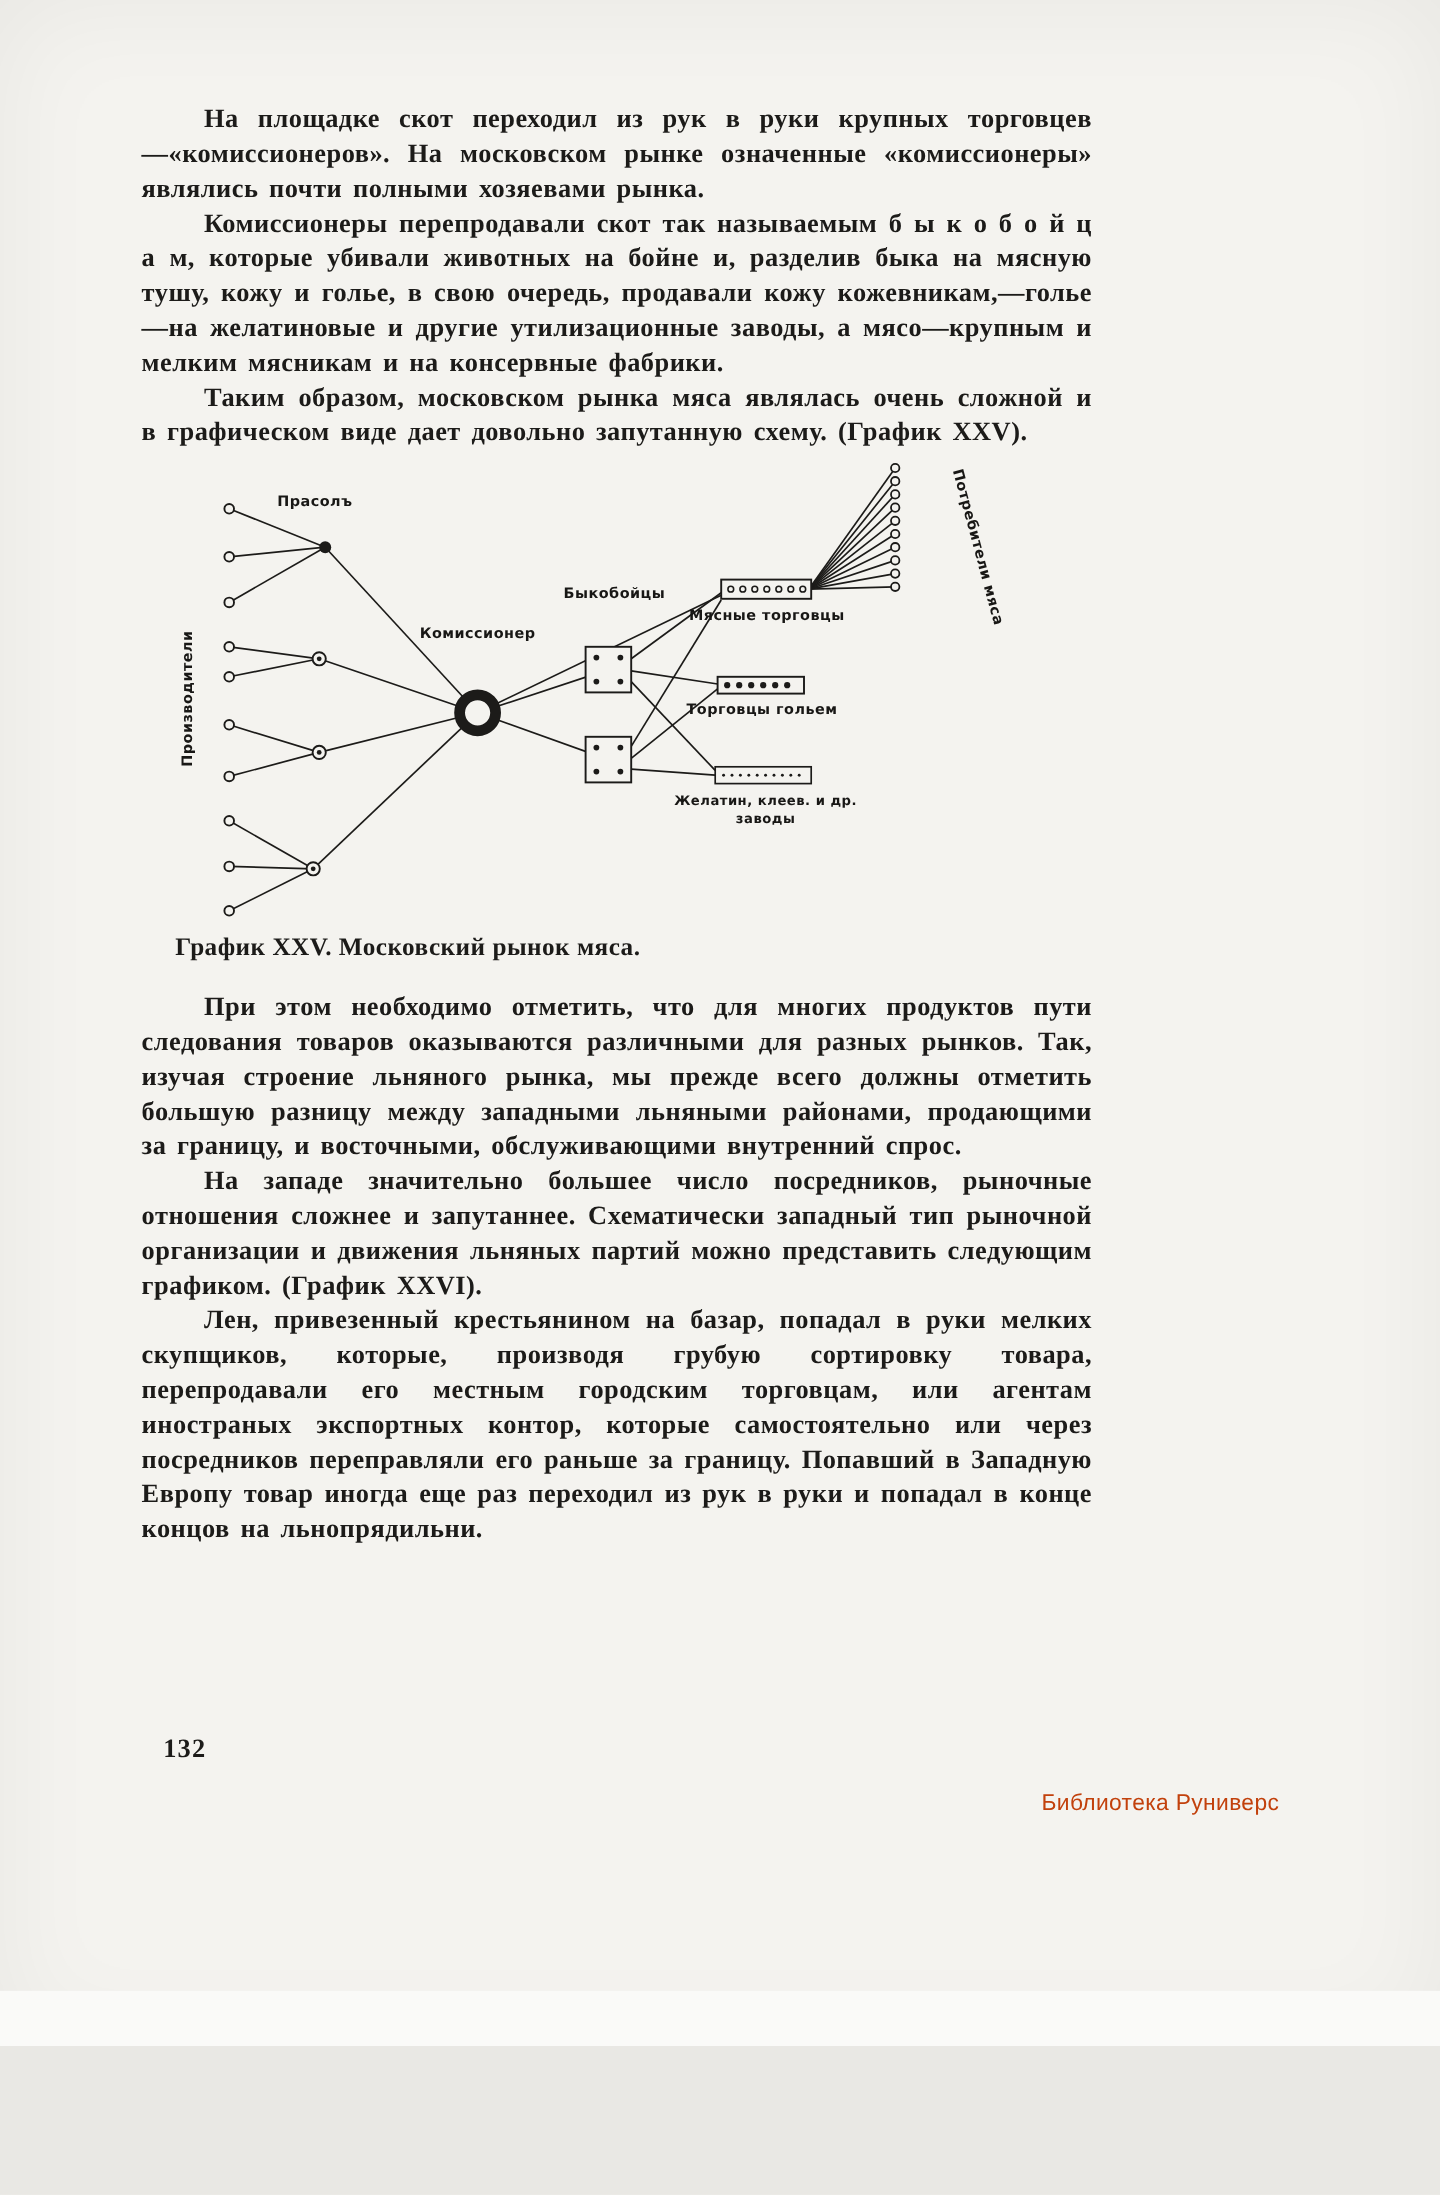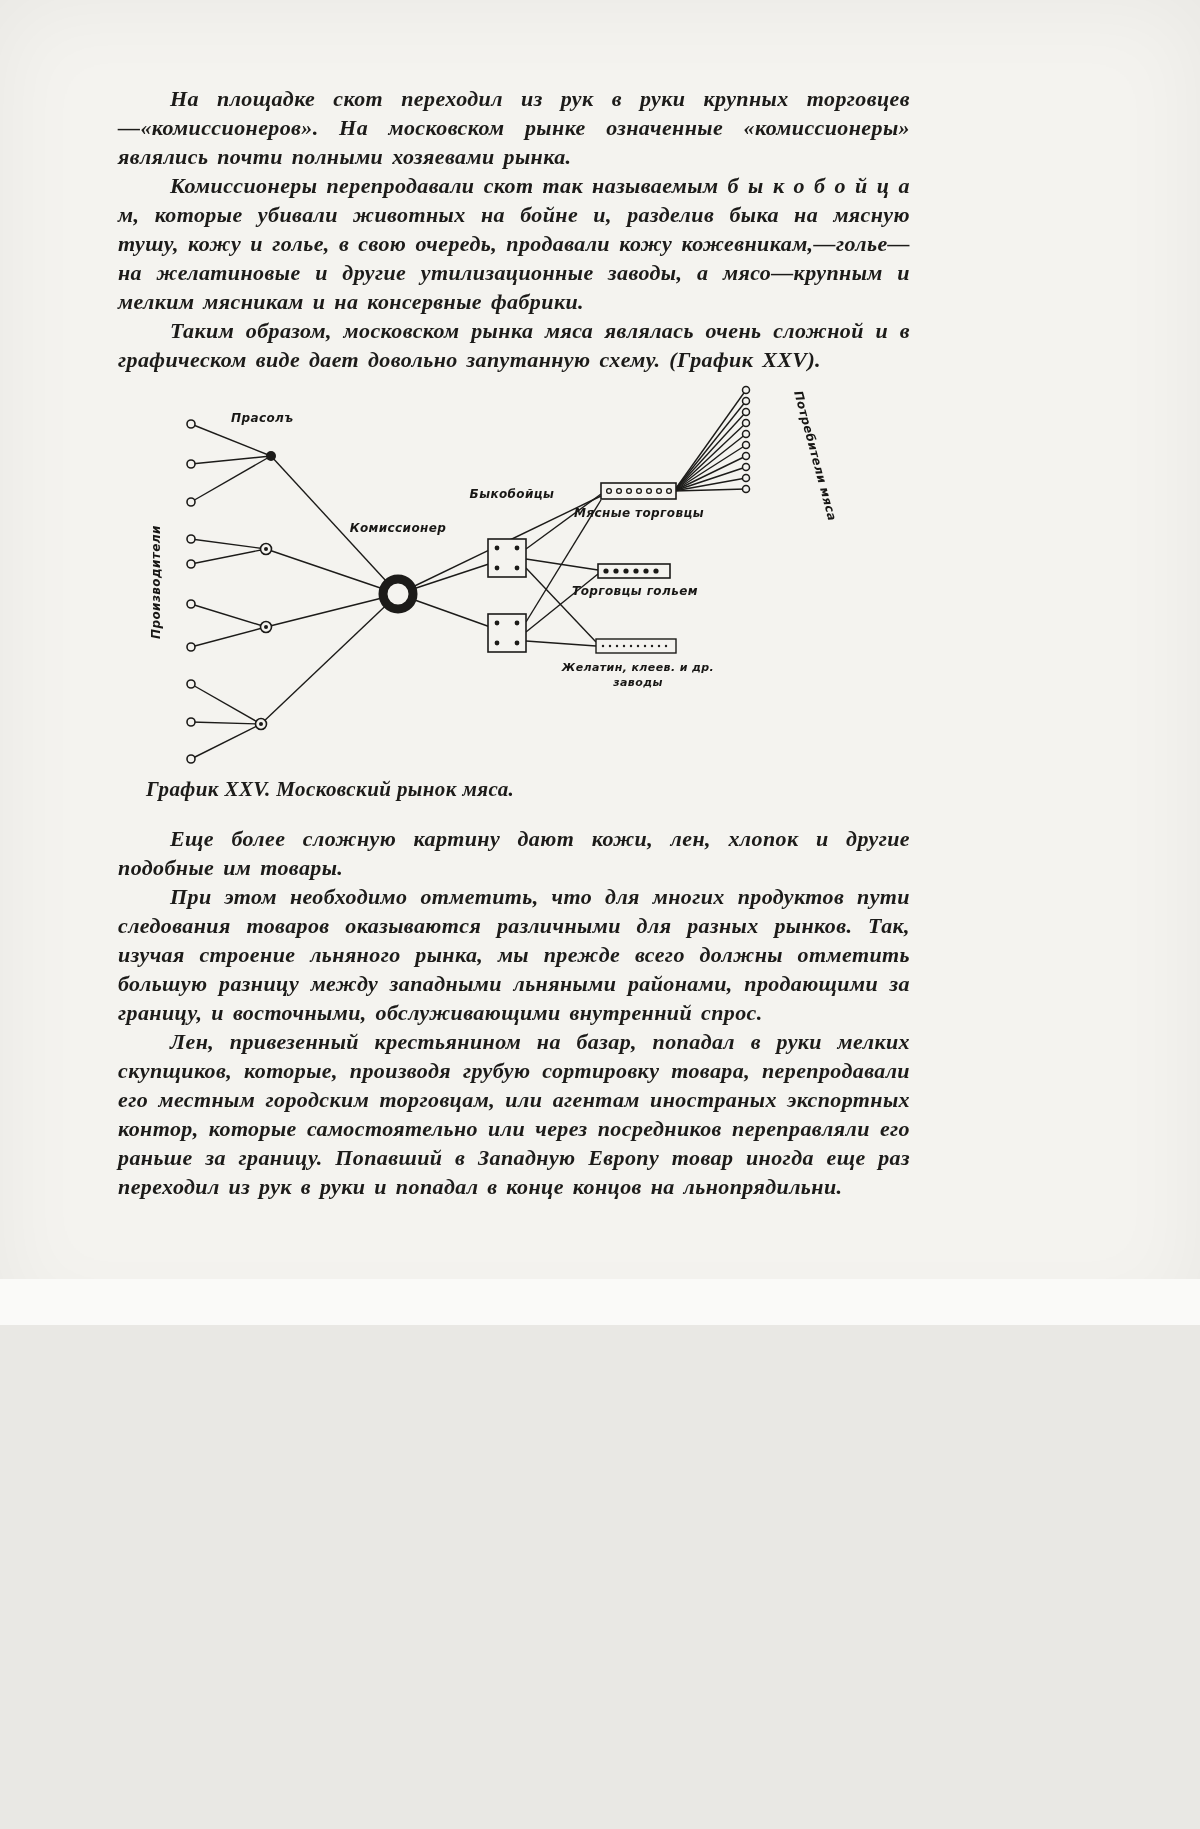--- a/index.html
+++ b/index.html
@@ -1,27 +1,26 @@
 <!DOCTYPE html>
 <html><head>
 <meta charset="utf-8">
 <style>
   * { margin: 0; padding: 0; box-sizing: border-box; }
   html, body { background: #e9e8e4; }
   .page {
     position: relative;
     width: 1200px;
-    height: 1325px;
+    height: 1705px;
     margin: 0 auto;
     background: #f4f3ef;
     box-shadow: inset 0 0 90px rgba(0,0,0,0.05);
     font-family: "Liberation Serif", serif;
     color: #1c1b19;
     overflow: hidden;
-    font-style: italic;
   }
   .text-column {
     position: absolute;
     left: 118px;
     top: 84px;
     width: 792px;
   }
   .para {
     font-size: 22px;
     line-height: 29px;
@@ -224,22 +223,22 @@
         <text class="svg-label" x="493" y="133" text-anchor="middle">Мясные торговцы</text>
         <text class="svg-label" x="489" y="211" text-anchor="middle">Торговцы гольем</text>
         <text class="svg-label svg-label-small" x="492" y="287" text-anchor="middle">Желатин, клеев. и др.</text>
         <text class="svg-label svg-label-small" x="492" y="302" text-anchor="middle">заводы</text>
         <text class="svg-label" transform="translate(648 8) rotate(75)">Потребители мяса</text>
       </svg>
 
       <figcaption class="caption">График XXV. Московский рынок мяса.</figcaption>
     </figure>
 
-    <p class="para">Еще более сложную картину дают кожи, лен, хлопок и другие подобные им товары.</p>
     <p class="para">При этом необходимо отметить, что для многих продуктов пути следования товаров оказываются различными для разных рынков.  Так, изучая строение льняного рынка,  мы прежде всего должны отметить большую разницу между западными льняными районами, продающими за границу, и восточными, обслуживающими внутренний спрос.</p>
+    <p class="para">На западе значительно большее число посредников, рыночные отношения сложнее и запутаннее. Схематически западный тип рыночной организации и движения льняных партий можно представить следующим графиком. (График XXVI).</p>
     <p class="para">Лен, привезенный крестьянином на базар, попадал в руки мелких скупщиков, которые, производя грубую сортировку товара, перепродавали его местным городским торговцам, или агентам иностраных экспортных контор, которые самостоятельно или через посредников переправляли его раньше за границу. Попавший в Западную Европу товар иногда еще раз переходил из рук в руки и попадал в конце концов на льнопрядильни.</p>
   </div>
 
   <div class="page-number">132</div>
 
   <div class="footer-band"></div>
   <div class="watermark">Библиотека Руниверс</div>
 </div>
 
 </body></html>

